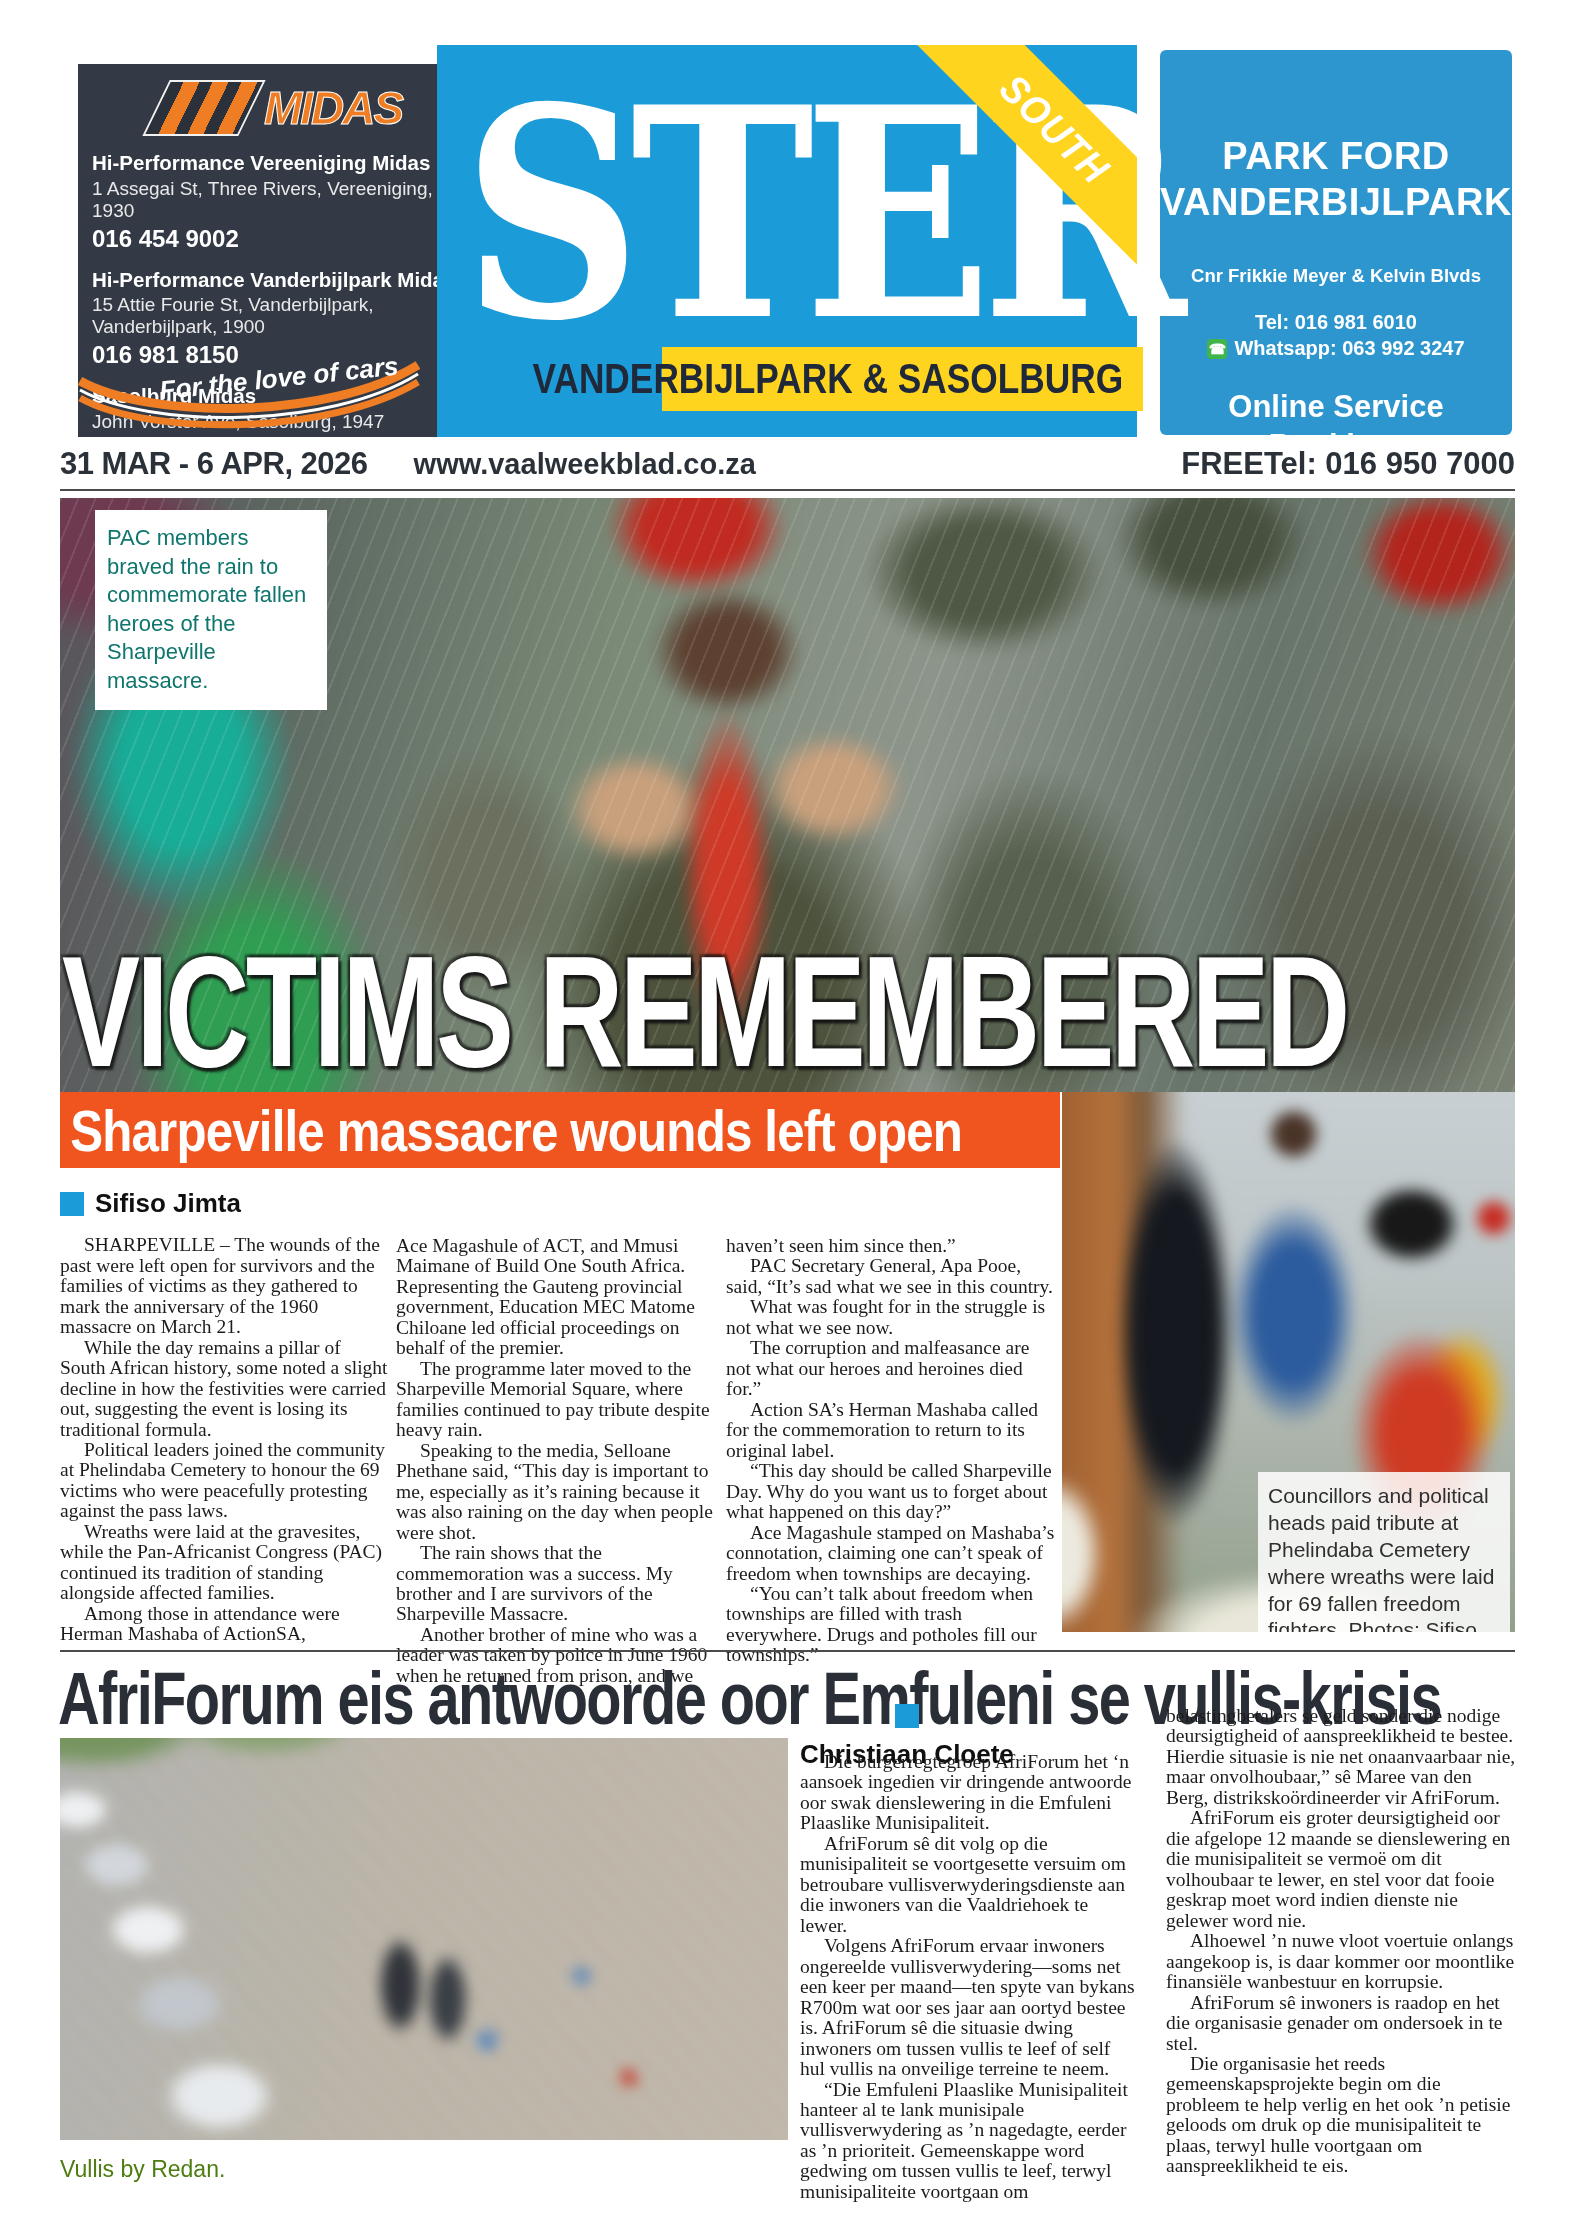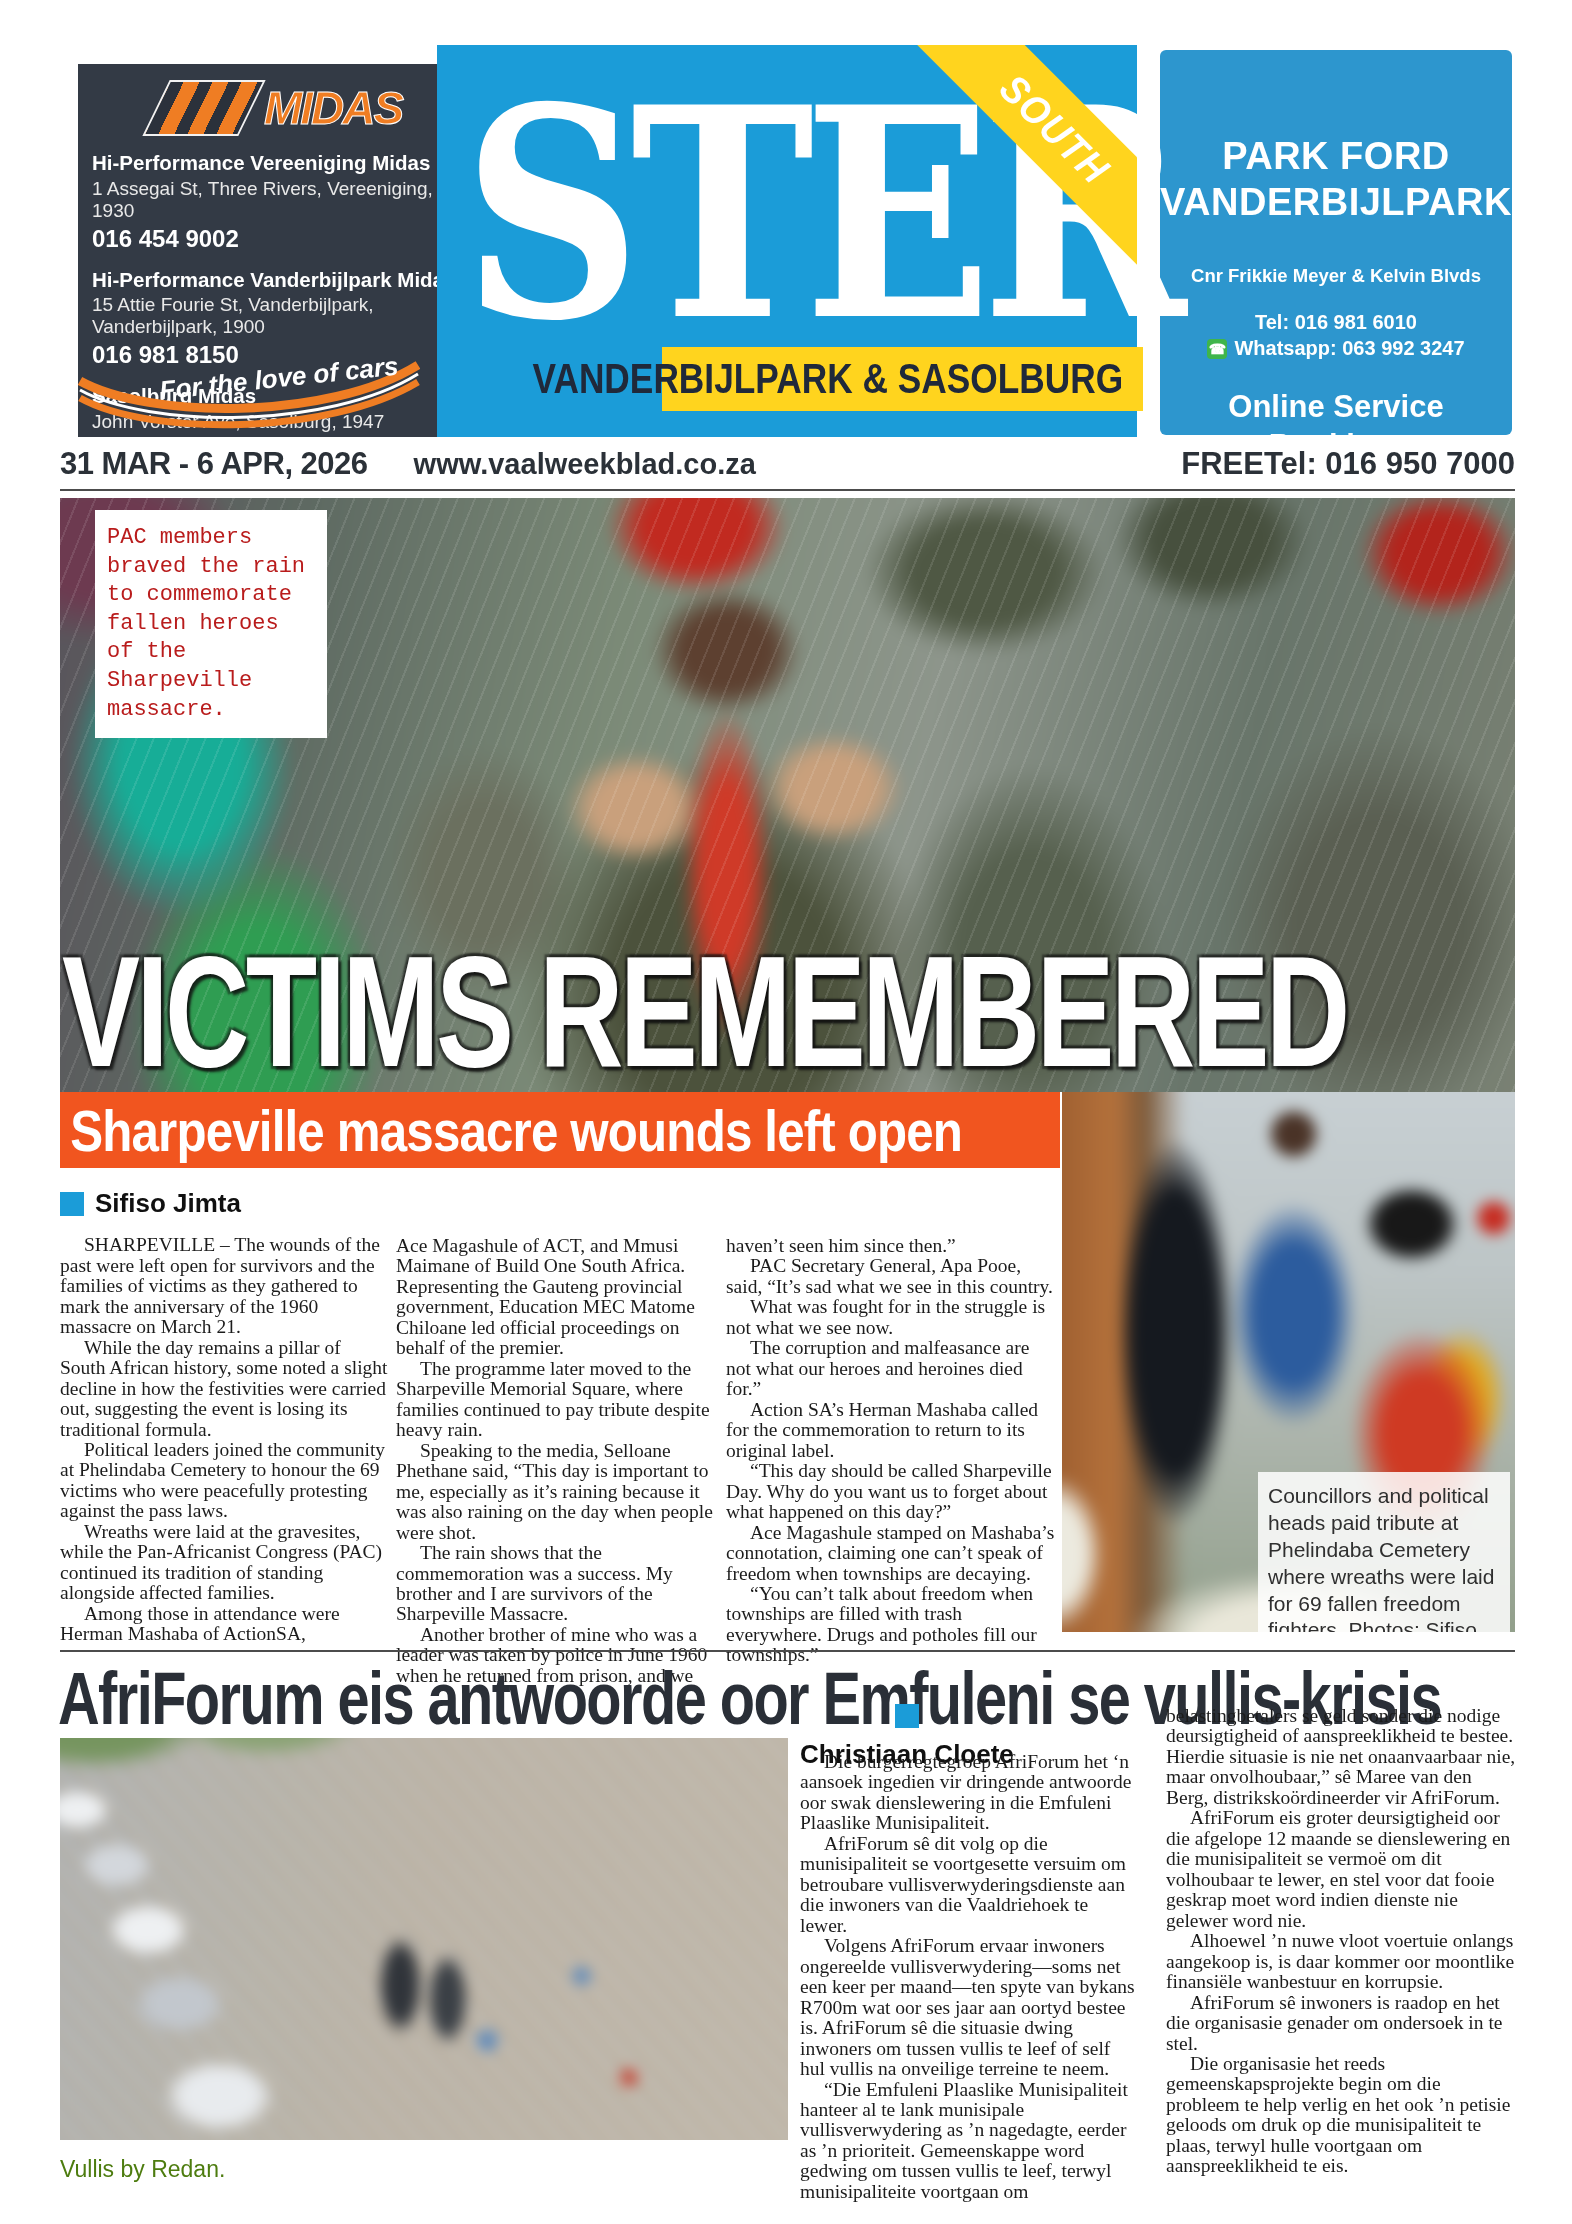--- a/index.html
+++ b/index.html
@@ -108,22 +108,22 @@
       radial-gradient(ellipse 70px 46px at 24% 84%,#e8ebee 55%,rgba(232,235,238,0) 80%),
       radial-gradient(ellipse 28px 62px at 47% 60%,#30343a 55%,rgba(48,52,58,0) 80%),
       radial-gradient(ellipse 26px 58px at 53% 63%,#3a3f45 55%,rgba(58,63,69,0) 80%),
       radial-gradient(circle 14px at 58% 72%,#5b88bb 60%,rgba(91,136,187,0) 85%),
       radial-gradient(circle 12px at 70% 58%,#5b88bb 60%,rgba(91,136,187,0) 85%),
       radial-gradient(circle 12px at 76% 80%,#c24434 60%,rgba(194,68,52,0) 85%),
       repeating-linear-gradient(48deg,rgba(213,204,189,.55) 0 7px,rgba(148,139,124,.55) 7px 11px,rgba(236,231,221,.55) 11px 17px,rgba(122,132,147,.35) 17px 21px),
       linear-gradient(100deg,#9fa6ad 0%,#adaaa0 32%,#b5ab9c 48%,#beb3a2 100%);}
 
   
-  .cap1{position:absolute;left:35px;top:12px;width:232px;background:#fff;color:#b91c1c;
-        font-size:22px;line-height:1.3;padding:14px 12px;box-sizing:border-box;font-family:Liberation Mono, monospace;}
+  .cap1{position:absolute;left:35px;top:12px;width:232px;background:#fff;color:#0f766e;
+        font-size:22px;line-height:1.3;padding:14px 12px;box-sizing:border-box;}
   .headline1{position:absolute;left:2px;bottom:2px;color:#fff;font-weight:bold;font-size:158px;
         letter-spacing:-5px;line-height:1;white-space:nowrap;transform:scaleX(.74);
         transform-origin:left bottom;
         text-shadow:4px 4px 3px rgba(15,15,15,.8),-3px -3px 2px rgba(15,15,15,.5),
                     3px -3px 2px rgba(15,15,15,.5),-3px 3px 2px rgba(15,15,15,.5);}
   .banner{position:absolute;left:60px;top:1092px;width:1000px;height:76px;background:#f1551f;
         display:flex;align-items:center;}
   .banner span{color:#fff;font-weight:bold;font-size:58px;letter-spacing:-1px;white-space:nowrap;
         transform:scaleX(.85);transform-origin:left center;padding-left:12px;}
   .cap2{position:absolute;left:196px;top:380px;width:252px;background:rgba(255,255,255,.85);

